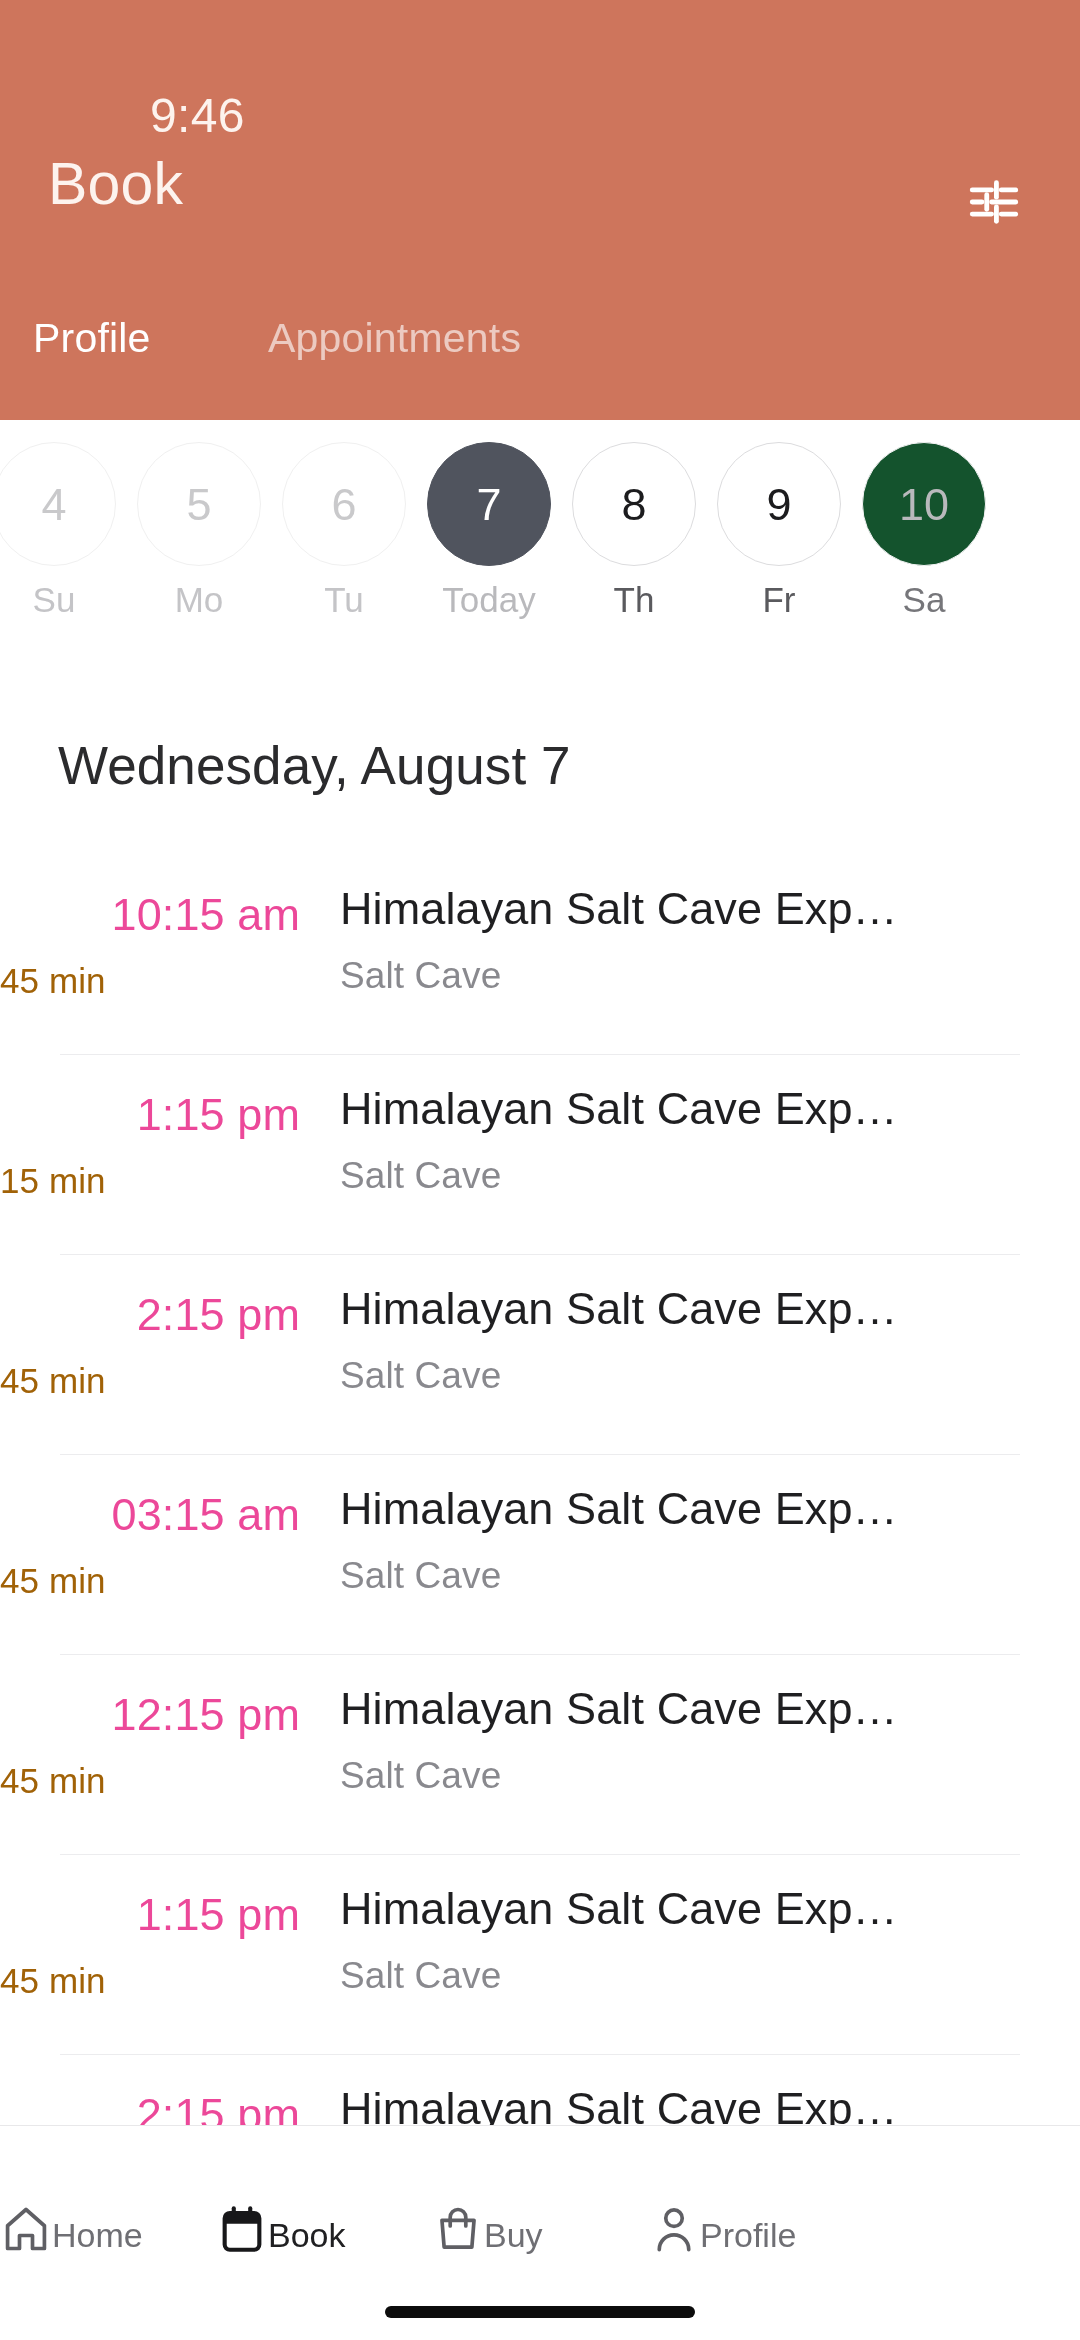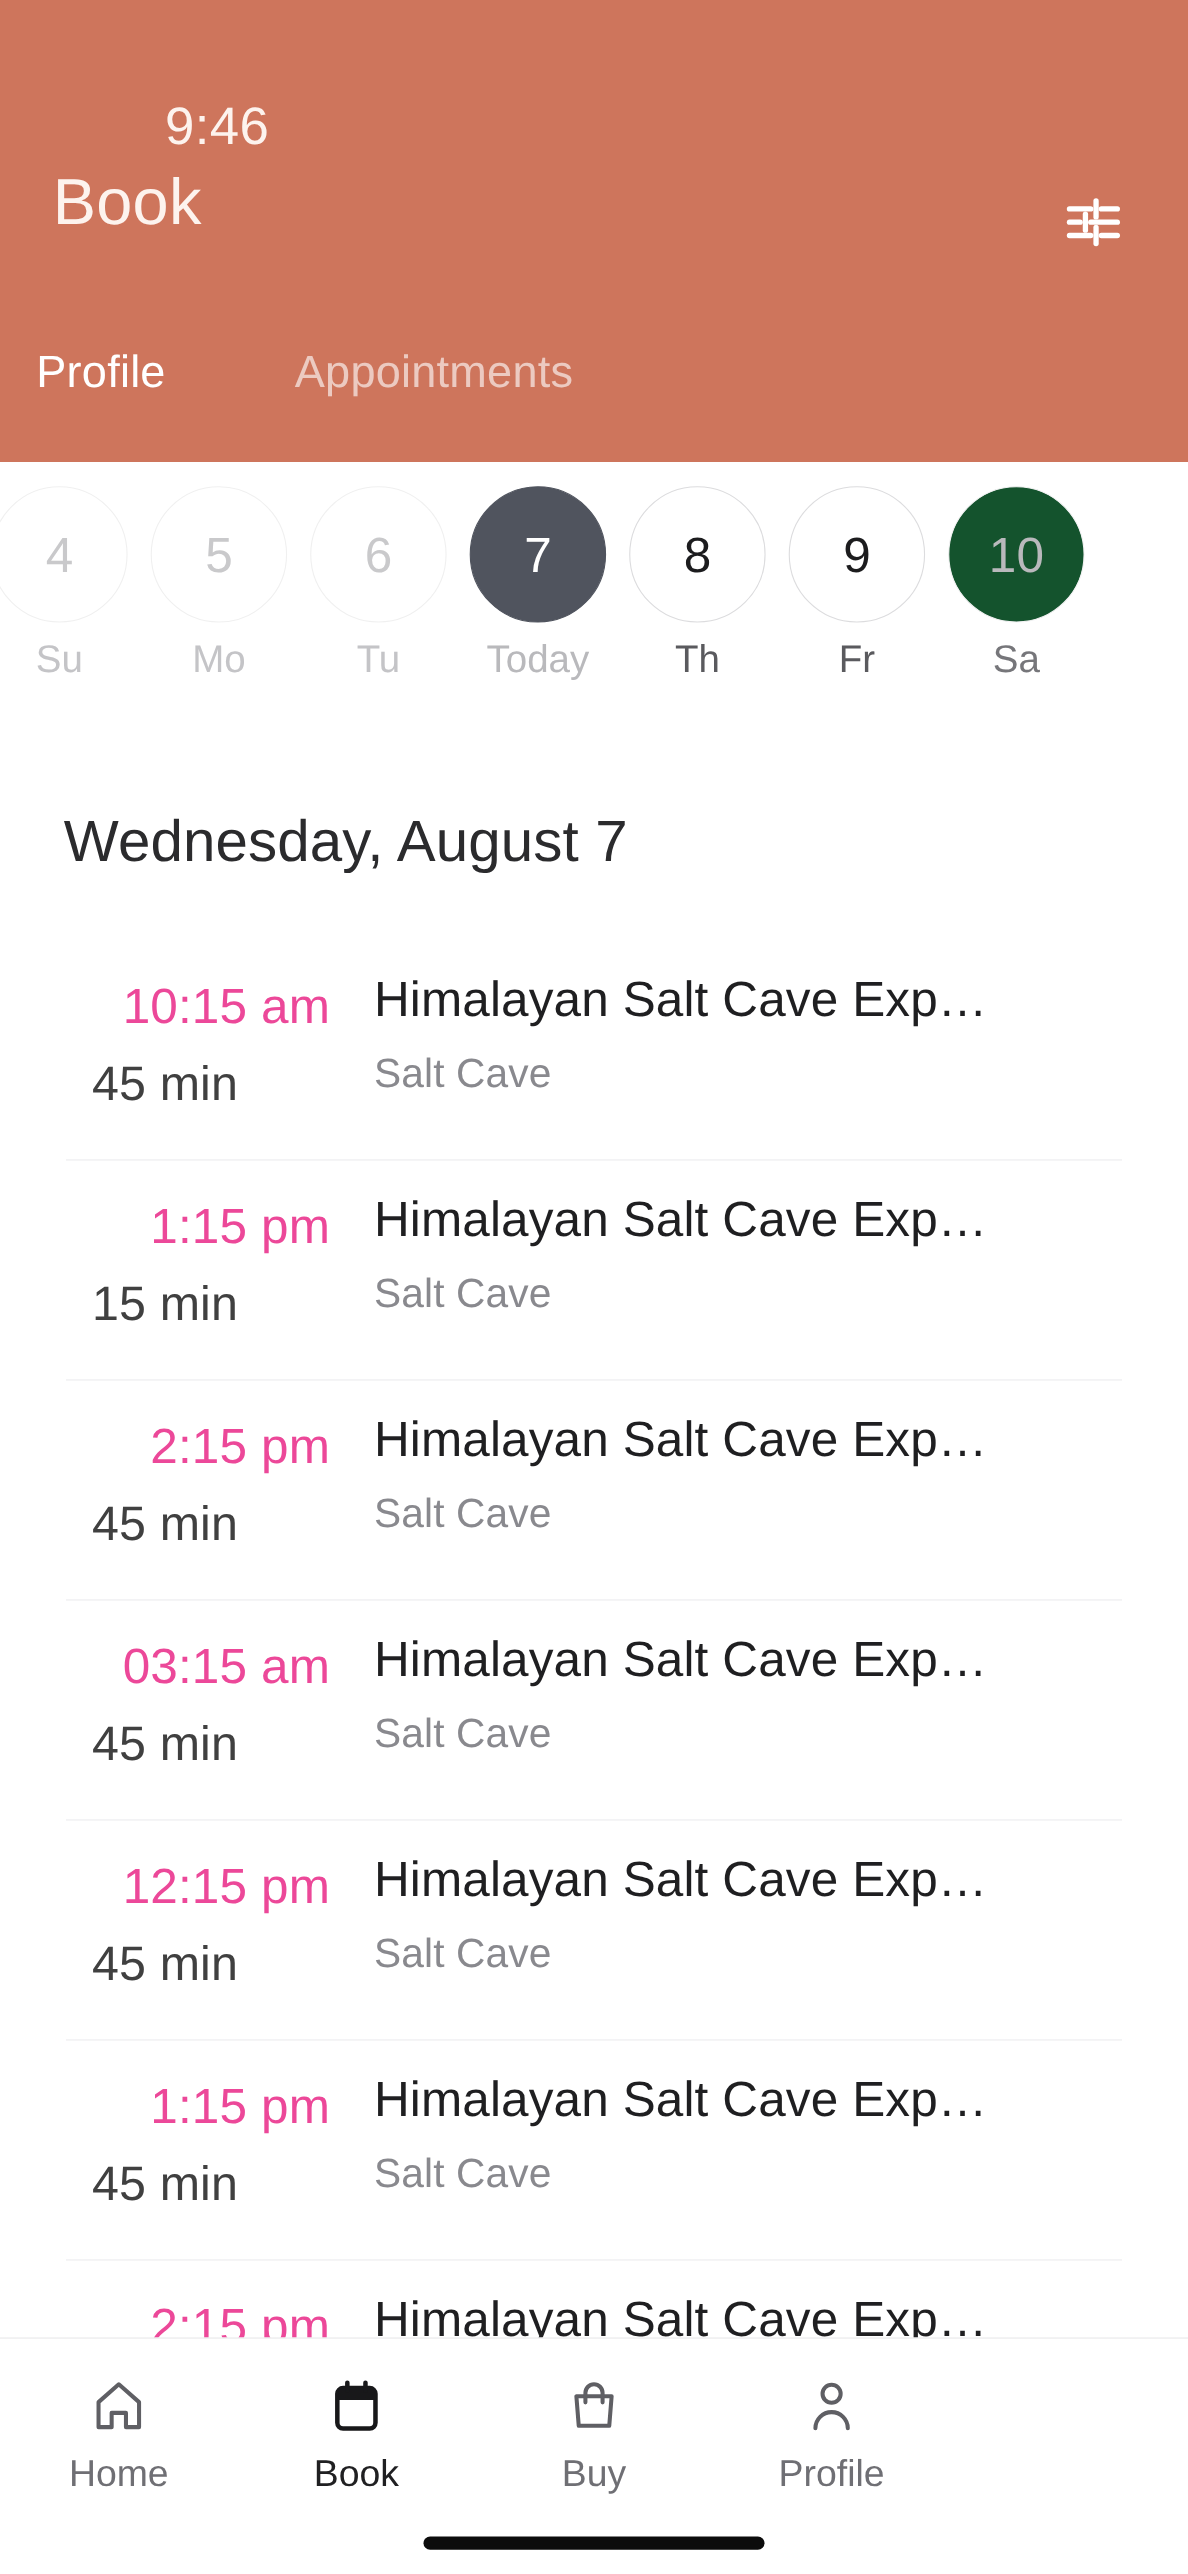--- a/index.html
+++ b/index.html
@@ -80,42 +80,42 @@
   .list { position:absolute; top:855px; left:0; width:1080px; height:1280px; overflow:hidden; }
   .row { position:relative; width:1080px; height:200px; }
   .row-divider {
     position:absolute; left:60px; width:960px; height:1.5px; background:#ececee; bottom:0;
   }
   .row-time {
     position:absolute; left:0; top:34px; width:300px; text-align:right;
     font-size:45px; color:#ec4899; letter-spacing:0.1px;
   }
   .row-dur {
-    position:absolute; left:0; top:106px; width:300px; text-align:center;
-    font-size:44px; color:#404040; letter-spacing:0.1px;
+    position:absolute; left:0; top:106px; width:300px; text-align:left;
+    font-size:35px; color:#a16207; letter-spacing:0.1px;
   }
   .row-title {
     position:absolute; left:340px; top:28px; width:680px;
     font-size:45px; color:#1f1f21; white-space:nowrap;
     overflow:hidden; text-overflow:ellipsis; letter-spacing:0.1px;
   }
   .row-sub {
     position:absolute; left:340px; top:100px; width:680px;
     font-size:37px; color:#89898e; white-space:nowrap;
     overflow:hidden; text-overflow:ellipsis; letter-spacing:0.1px;
   }
 
   
   .bottomnav {
     position:absolute; left:0; bottom:0; width:1080px; height:215px;
     background:#ffffff; border-top:1.5px solid #e8e8ea;
   }
   .navitem {
     position:absolute; top:28px; width:216px; height:150px;
-    display:flex; flex-direction:column; align-items:center;
+    display:flex; align-items:center;
   }
   .navicon { height:66px; display:flex; align-items:center; justify-content:center; }
   .navlabel { margin-top:12px; font-size:34px; line-height:1; }
   .navlabel.inactive { color:#6f6f74; }
   .navlabel.active   { color:#202022; }
   .home-indicator {
     position:absolute; left:50%; transform:translateX(-50%); bottom:22px;
     width:310px; height:12px; border-radius:6px; background:#0c0c0c;
   }
 </style>

